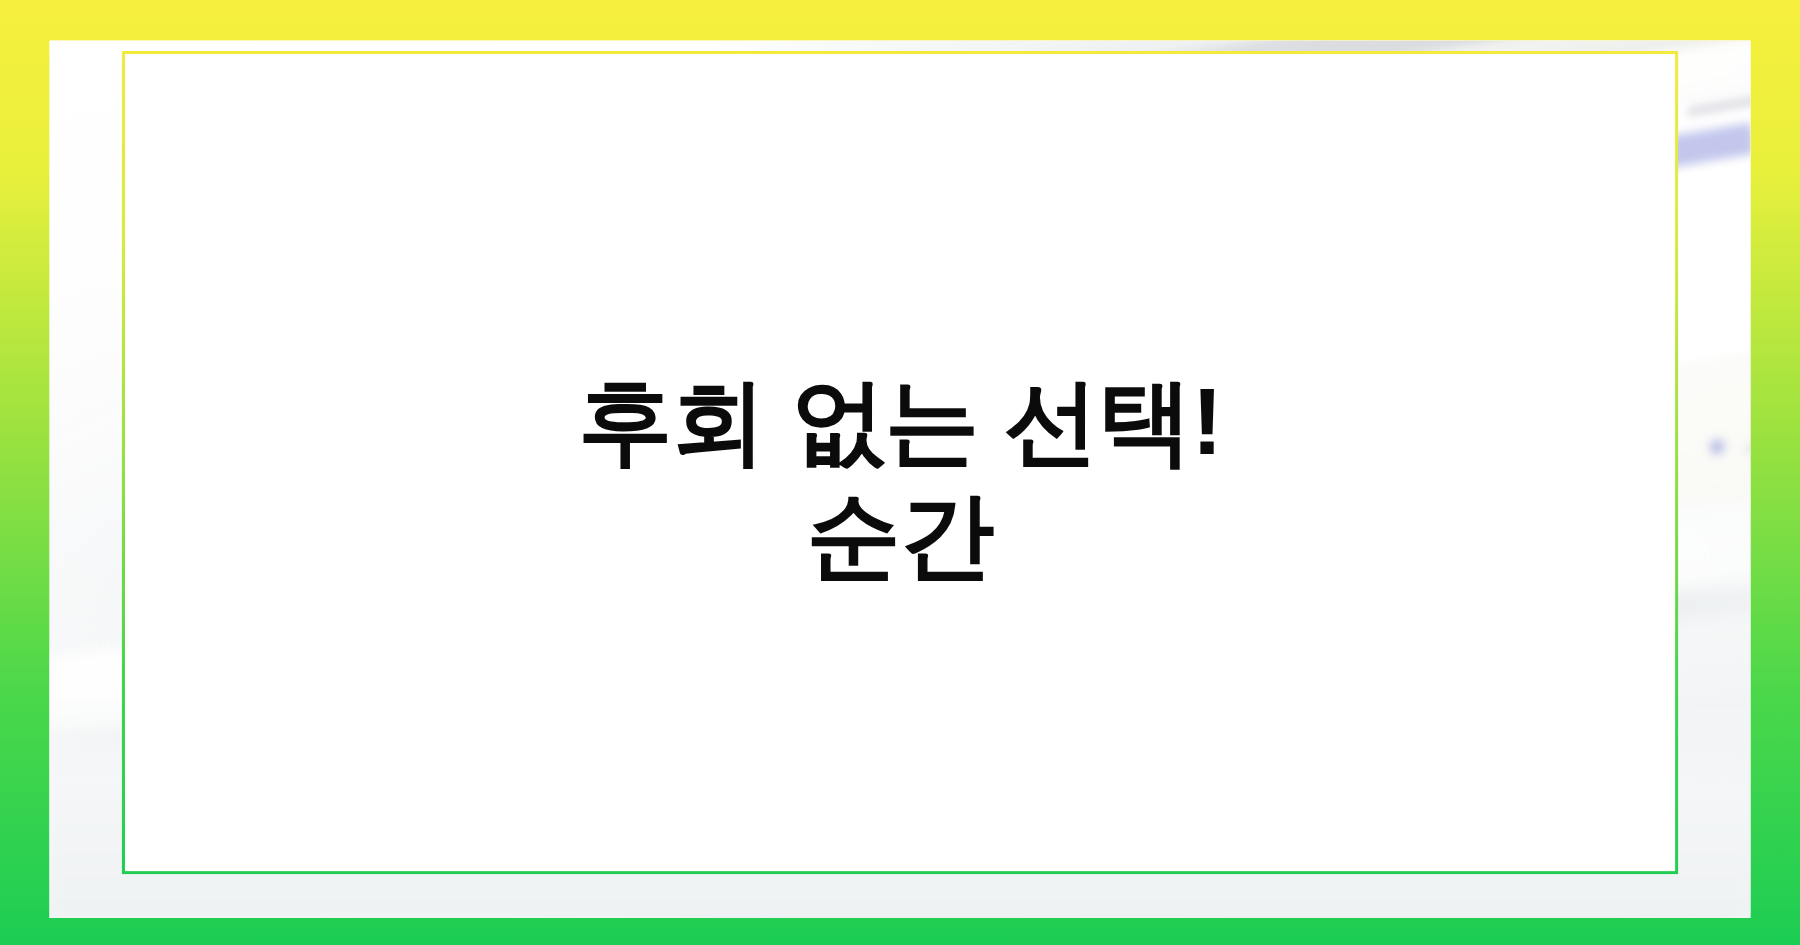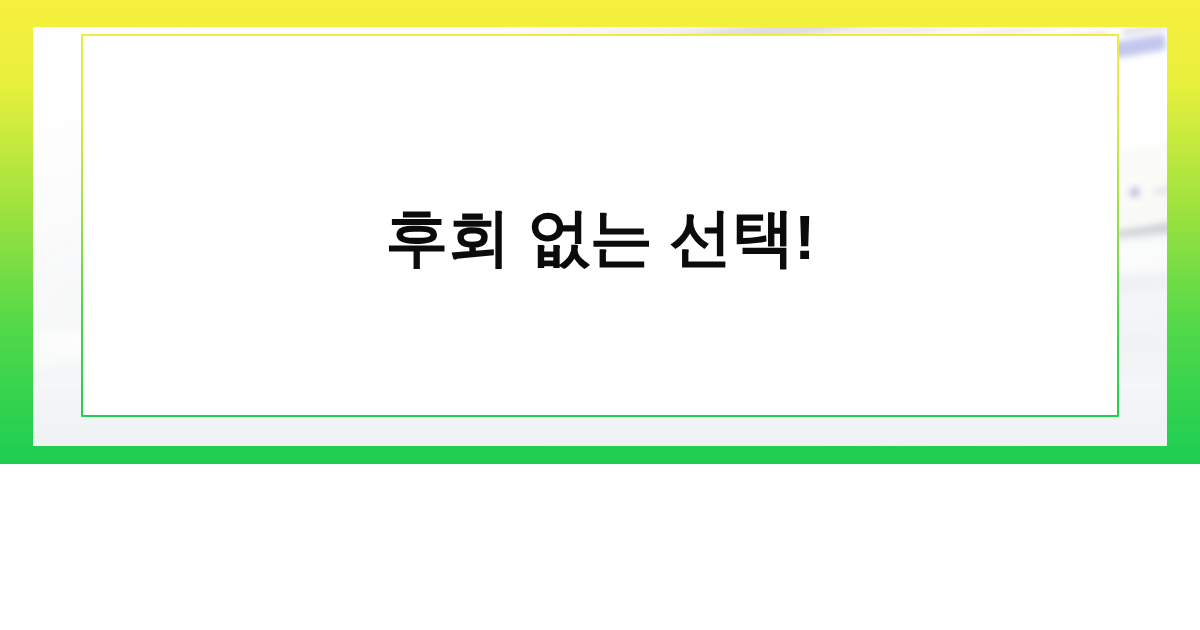--- a/index.html
+++ b/index.html
@@ -7,21 +7,21 @@
 
   html, body {
     width:1200px; height:630px;
     overflow:hidden;
     font-family:"Liberation Sans","DejaVu Sans",sans-serif;
   }
 
   
   #thumbnail-card {
     position:relative;
-    width:1200px; height:464px;
+    width:1200px; height:630px;
     background:linear-gradient(180deg,#f7ef3e 0%,#e8f03c 18%,#9ee23f 45%,#4ed84a 72%,#1ccd53 100%);
     overflow:hidden;
   }
 
   
   #inner-panel {
     position:absolute;
     left:33px; top:27px; right:33px; bottom:18px;
     background:#ffffff;
     overflow:hidden;
@@ -310,16 +310,17 @@
       <div id="laptop-base"></div>
       <div id="base-highlight"></div>
       <div id="base-shadowline"></div>
       <div id="desk-foreground"></div>
     </div>
 
     <div id="hairline-frame"></div>
 
     <div id="headline">
       <span class="line">후회 없는 선택!</span>
+      <span class="line">순간</span>
     </div>
 
   </div>
 </div>
 
 </body></html>

